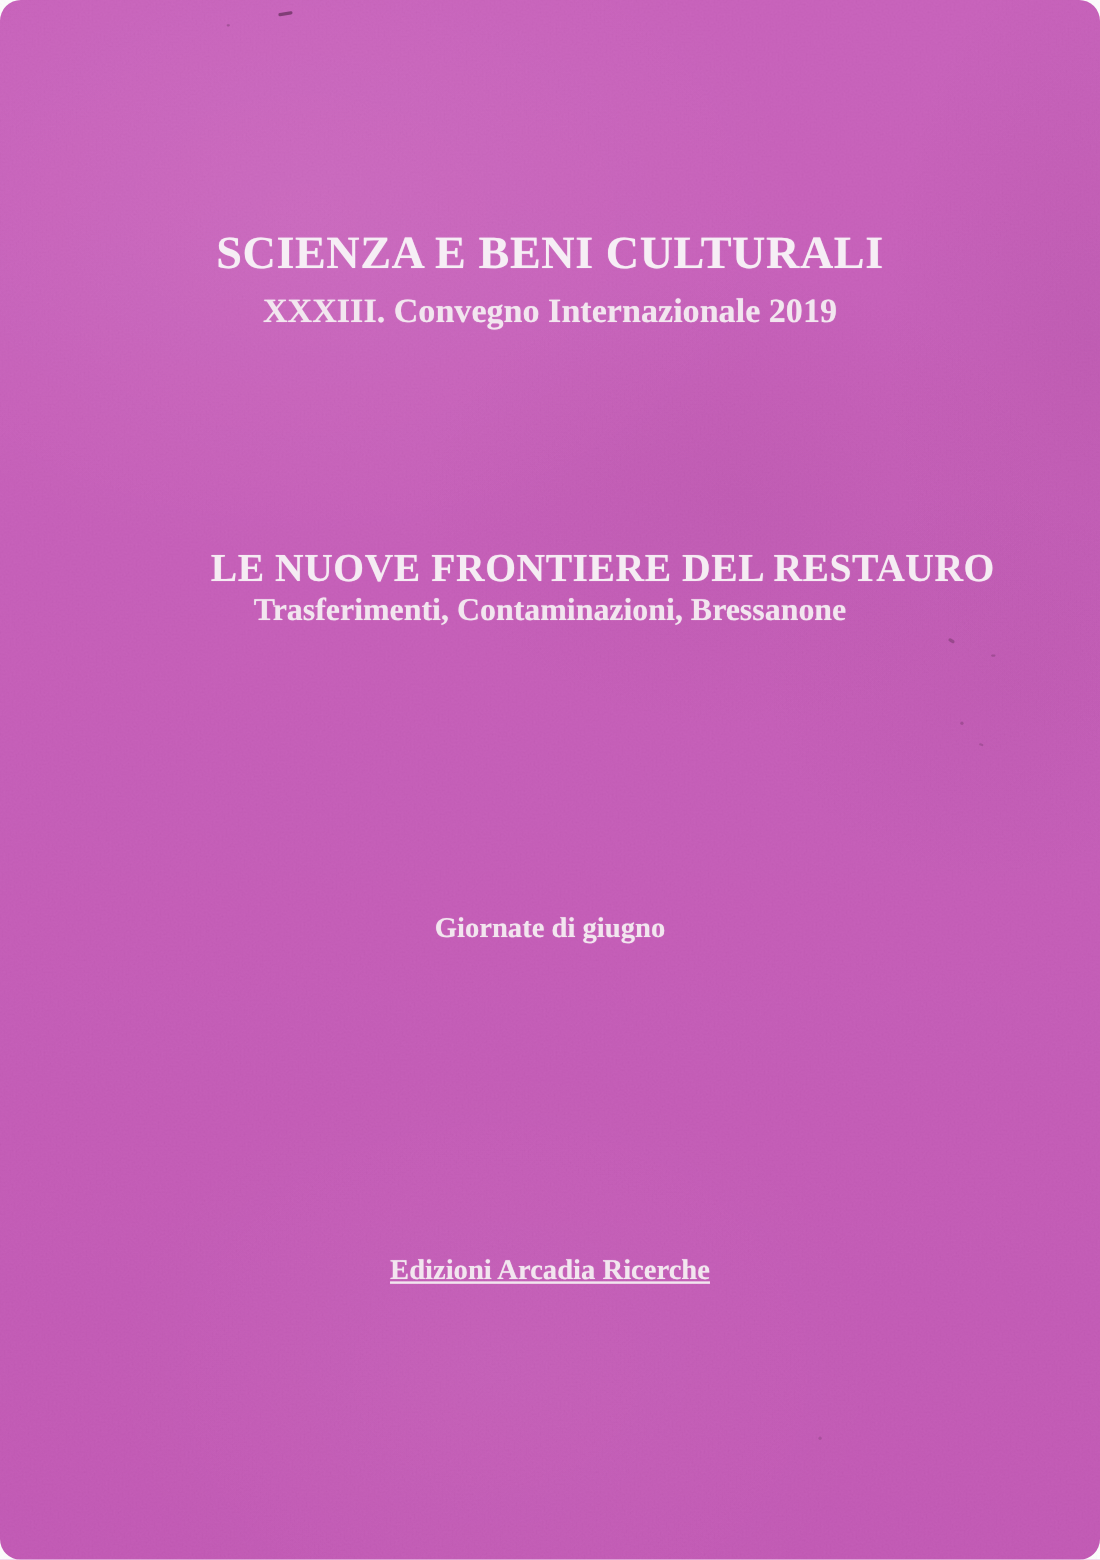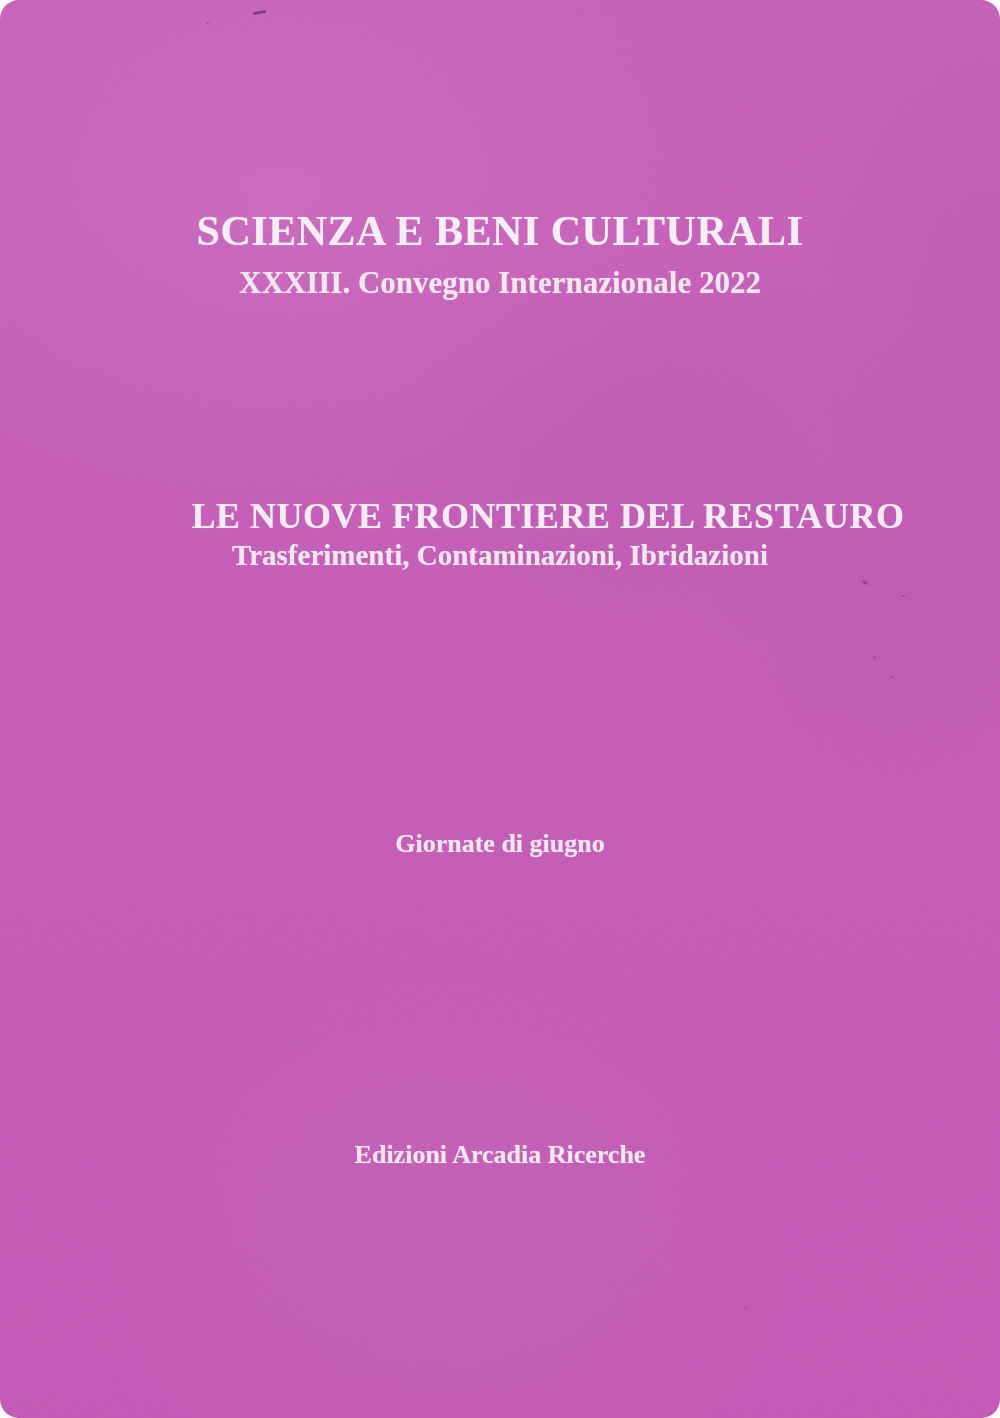--- a/index.html
+++ b/index.html
@@ -38,21 +38,21 @@
     white-space: nowrap;
     text-shadow: 0 0 1px rgba(250, 240, 248, 0.55);
     user-select: none;
   }
 
   .series-title    { top: 210px;  font-size: 42px; color: #f6eef5; letter-spacing: 0.5px; }
   .series-subtitle { top: 267px;  font-size: 31px; }
   .book-title      { top: 498px;  font-size: 36px; color: #f5ecf3; letter-spacing: 0.5px; padding-left: 48px; }
   .book-subtitle   { top: 541px;  font-size: 29px; }
   .event-block     { top: 830px;  font-size: 26px; line-height: 27px; }
-  .publisher       { top: 1142px; font-size: 26px; }
+  .publisher       { top: 1142px; font-size: 26px; text-decoration: underline; }
 
   
   .grain {
     position: absolute;
     inset: 0;
     width: 1000px;
     height: 1418px;
     pointer-events: none;
   }
 
@@ -90,25 +90,25 @@
   <div class="speck speck-1"></div>
   <div class="speck speck-2"></div>
   <div class="speck speck-3"></div>
   <div class="speck speck-4"></div>
   <div class="speck speck-5"></div>
   <div class="speck speck-6"></div>
   <div class="speck speck-7"></div>
 
   <div class="textline series-title">SCIENZA E BENI CULTURALI</div>
 
-  <div class="textline series-subtitle">XXXIII. Convegno Internazionale 2022</div>
+  <div class="textline series-subtitle">XXXIII. Convegno Internazionale 2019</div>
 
   <div class="textline book-title">LE NUOVE FRONTIERE DEL RESTAURO</div>
 
-  <div class="textline book-subtitle">Trasferimenti, Contaminazioni, Ibridazioni</div>
+  <div class="textline book-subtitle">Trasferimenti, Contaminazioni, Bressanone</div>
 
   <div class="textline event-block">
     <div>Giornate di giugno</div>
   </div>
 
   <div class="textline publisher">Edizioni Arcadia Ricerche</div>
 
 </div>
 
 </body></html>

